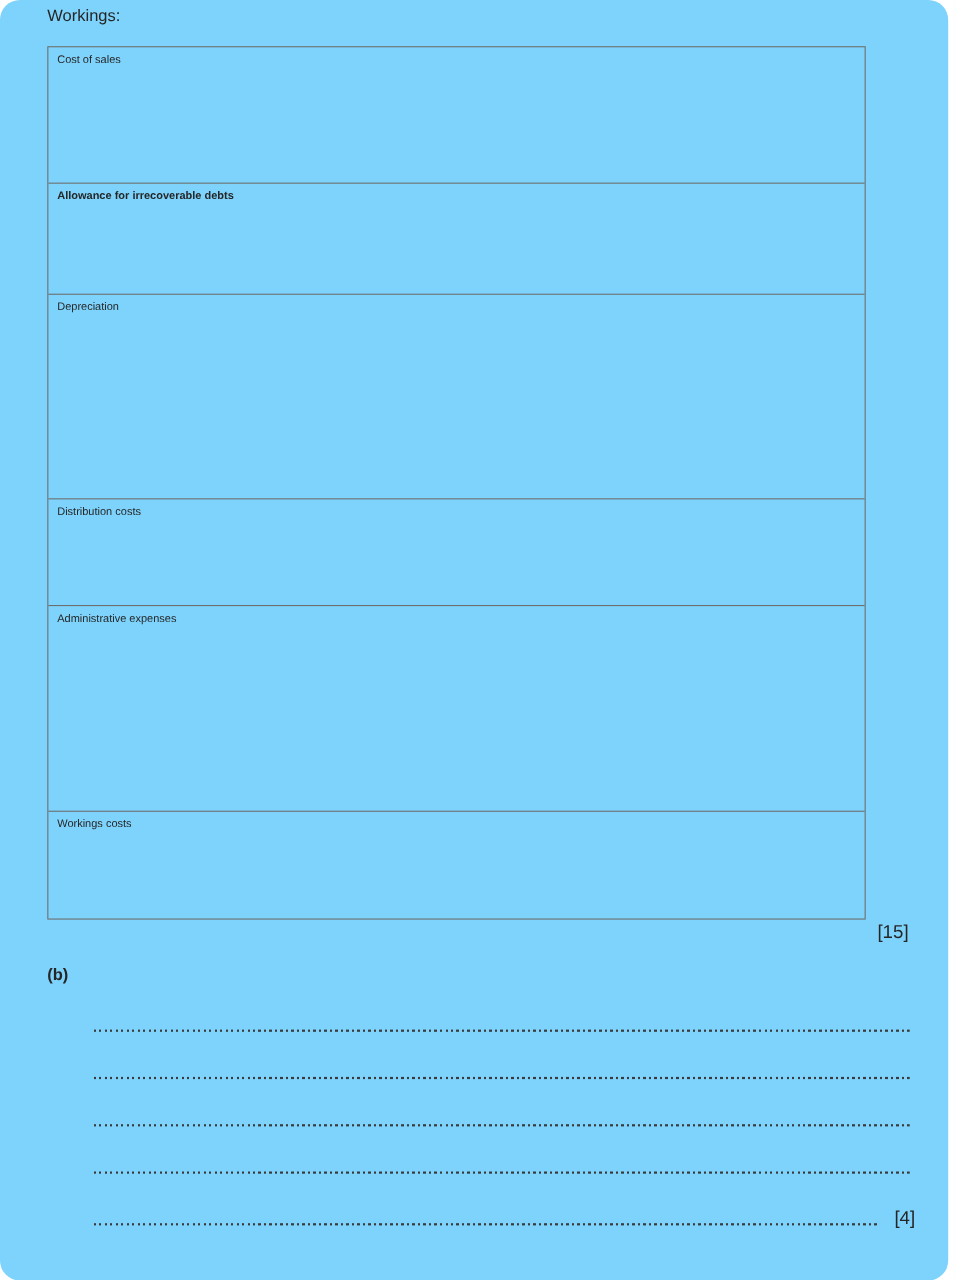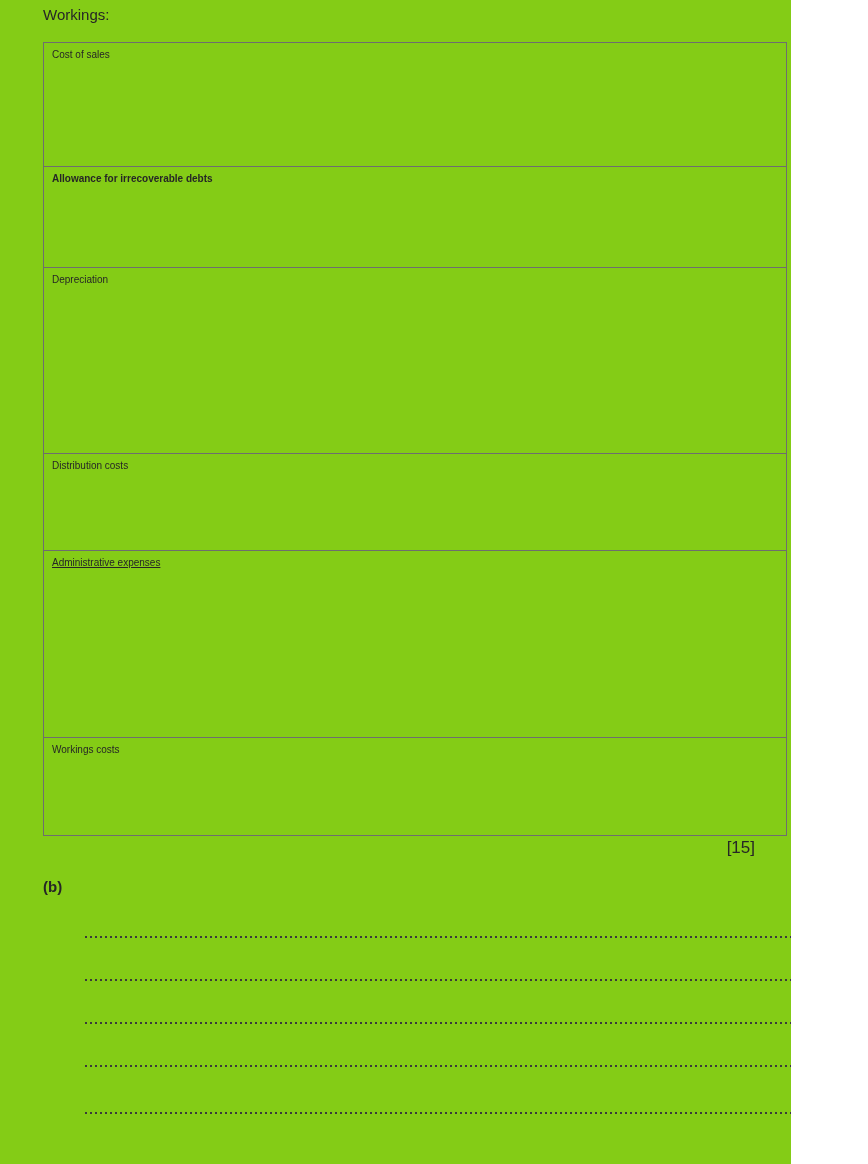--- a/index.html
+++ b/index.html
@@ -2,27 +2,28 @@
 <html><head>
 <meta charset="utf-8">
 <style>
   html, body {
     margin: 0;
     padding: 0;
     background: #ffffff;
   }
   .page {
     position: relative;
-    width: 791px;
+    width: 862px;
     height: 1164px;
-    background: #84cc16;
+    background: #7dd3fc;
     font-family: "Liberation Sans", "DejaVu Sans", sans-serif;
     color: #262626;
     font-size: 15px;
     overflow: hidden;
+    border-radius: 18px;
   }
   .workings-heading {
     position: absolute;
     left: 43px;
     top: 6px;
     font-size: 15px;
   }
   .workings-table {
     position: absolute;
     left: 43px;
@@ -37,21 +38,21 @@
     padding: 6px 8px;
     font-size: 10px;
   }
   .w-row + .w-row {
     border-top: 1px solid #6e6e6e;
   }
   .h-a { height: 123px; }
   .h-b { height: 101px; font-weight: bold; }
   .h-c { height: 186px; }
   .h-d { height: 97px; }
-  .h-e { height: 187px; text-decoration: underline; }
+  .h-e { height: 187px; }
   .h-f { height: 98px; }
   .marks {
     font-size: 17px;
     color: #262626;
   }
   .marks-table {
     position: absolute;
     top: 838px;
     right: 36px;
     text-align: right;

